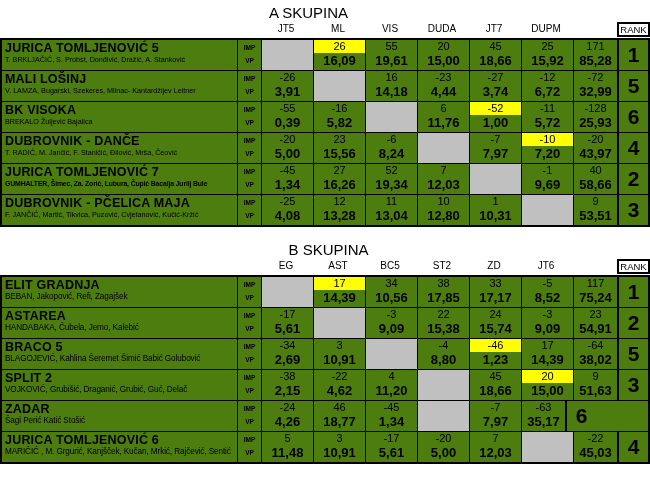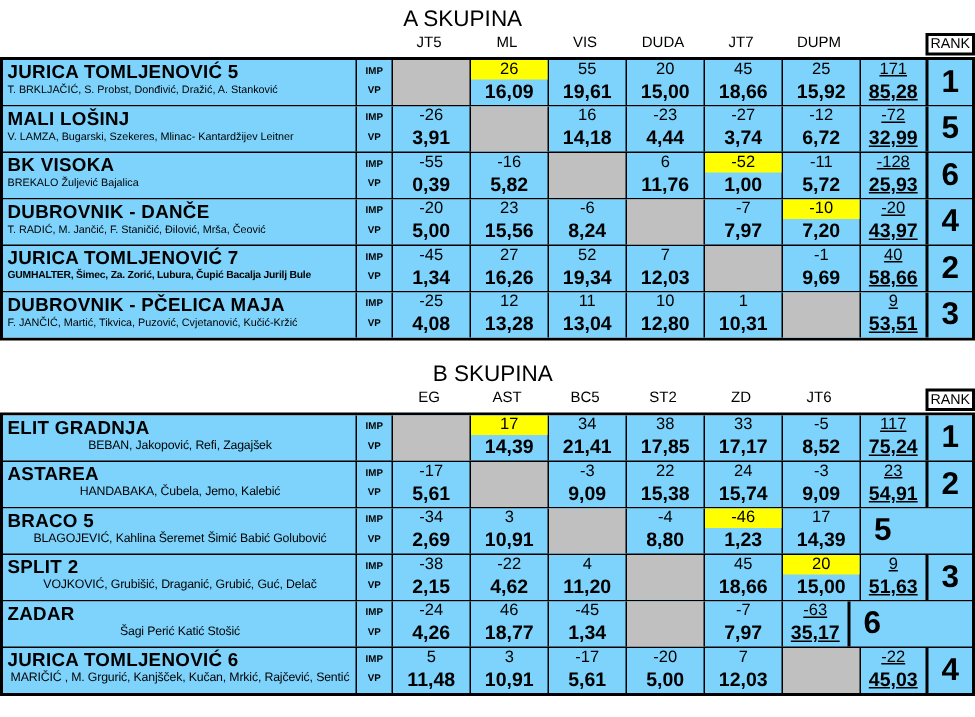--- a/index.html
+++ b/index.html
@@ -10,33 +10,33 @@
   .group-a .group-title{padding-top:4px;}
   .group-b .group-title{padding-top:14px;margin-left:20px;}
   
   .header-row{display:flex;height:16px;width:650px;}
   .hdr-spacer-left{width:260px;}
   .hdr-col{width:52px;text-align:center;font-size:10px;line-height:13px;}
   .hdr-spacer-total{width:45px;}
   .hdr-rank{width:33px;box-sizing:border-box;border:2px solid #000000;font-size:9.5px;line-height:11px;text-align:center;height:15px;}
   
   .score-table{width:650px;box-sizing:border-box;border:2px solid #000;}
-  .team-row{display:flex;height:30px;border-bottom:1px solid #000;background:#7dd3fc;}
+  .team-row{display:flex;height:30px;border-bottom:1px solid #000;background:#4d7c0f;}
   .team-row:last-child{border-bottom:none;}
   .name-cell{width:236px;box-sizing:border-box;border-right:1px solid #000;padding:1px 2px 0 3px;overflow:hidden;}
   .team-name{font-size:12.5px;font-weight:bold;line-height:14px;white-space:nowrap;letter-spacing:0.2px;}
   .team-players{font-size:7.2px;line-height:9.5px;letter-spacing:0;}
-  .group-b .team-players{font-size:8.2px;letter-spacing:-0.1px;text-align:center;}
+  .group-b .team-players{font-size:8.2px;letter-spacing:-0.1px;}
   .team-players.bold-condensed{font-size:6.9px;font-weight:bold;letter-spacing:-0.15px;}
   .label-cell{width:24px;box-sizing:border-box;border-right:1px solid #000;display:flex;flex-direction:column;}
   .imp-label,.vp-label{font-size:6.5px;font-weight:bold;text-align:center;}
   .imp-label{height:13px;line-height:15px;}
   .vp-label{flex:1;line-height:15px;}
   .score-cell{width:52px;box-sizing:border-box;border-right:1px solid #000;display:flex;flex-direction:column;text-align:center;}
-  .score-cell.total{width:45px;border-right:2px solid #000;text-decoration:underline;}
+  .score-cell.total{width:45px;border-right:2px solid #000;}
   .score-cell.self{background:#c0c0c0;}
   .imp-val{height:13px;font-size:11px;line-height:13px;font-weight:normal;}
   .imp-val.hl{background:#ffff00;}
   .vp-val{flex:1;font-size:13px;font-weight:bold;line-height:16px;}
   .rank-cell{width:29px;display:flex;align-items:center;justify-content:center;font-size:21px;font-weight:bold;}
 </style>
 </head>
 <body>
 
 <div class="page">
@@ -318,21 +318,21 @@
           <div class="score-cell self">
             <div class="imp-val"></div>
             <div class="vp-val"></div>
           </div>
           <div class="score-cell">
             <div class="imp-val hl">17</div>
             <div class="vp-val">14,39</div>
           </div>
           <div class="score-cell">
             <div class="imp-val">34</div>
-            <div class="vp-val">21,41</div>
+            <div class="vp-val">10,56</div>
           </div>
           <div class="score-cell">
             <div class="imp-val">38</div>
             <div class="vp-val">17,85</div>
           </div>
           <div class="score-cell">
             <div class="imp-val">33</div>
             <div class="vp-val">17,17</div>
           </div>
           <div class="score-cell">
@@ -409,20 +409,24 @@
             <div class="imp-val">-4</div>
             <div class="vp-val">8,80</div>
           </div>
           <div class="score-cell">
             <div class="imp-val hl">-46</div>
             <div class="vp-val">1,23</div>
           </div>
           <div class="score-cell">
             <div class="imp-val">17</div>
             <div class="vp-val">14,39</div>
+          </div>
+          <div class="score-cell total">
+            <div class="imp-val">-64</div>
+            <div class="vp-val">38,02</div>
           </div>
           <div class="rank-cell">5</div>
         </div>
         <div class="team-row">
           <div class="name-cell">
             <div class="team-name">SPLIT 2</div>
             <div class="team-players">VOJKOVIĆ, Grubišić, Draganić, Grubić, Guć, Delač</div>
           </div>
           <div class="label-cell">
             <div class="imp-label">IMP</div>

